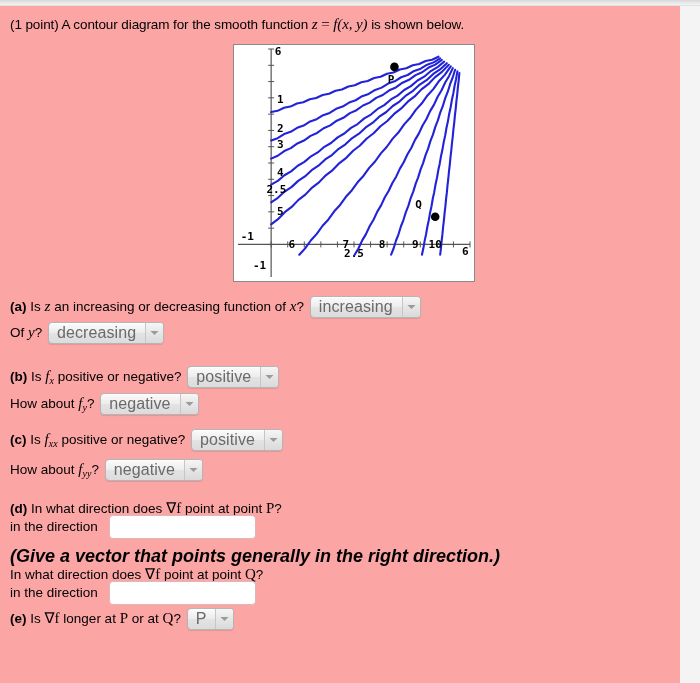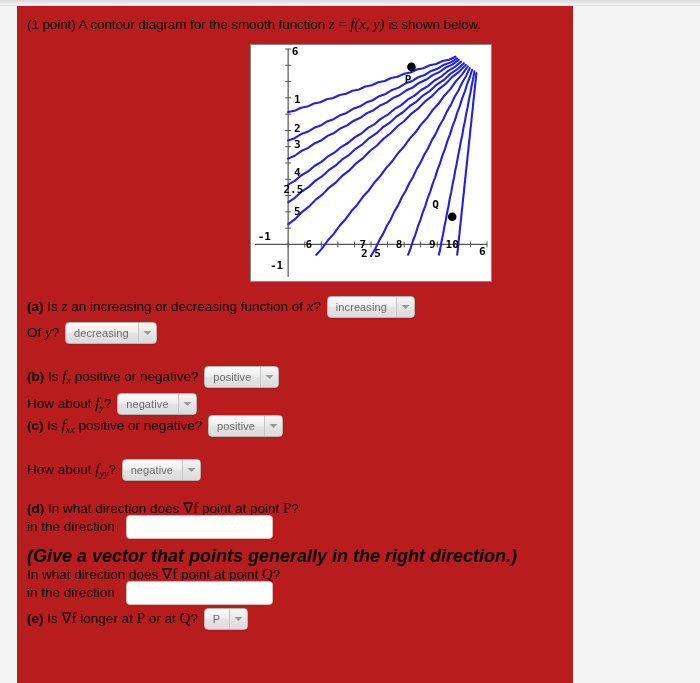--- a/index.html
+++ b/index.html
@@ -20,24 +20,23 @@
     position: absolute;
     top: 0; left: 0;
     width: 700px;
     height: 5px;
     background: linear-gradient(to bottom, #d8d8d8 0%, #e9e9e9 60%, #f4f4f4 100%);
     border-bottom: 1px solid #e0e0e0;
   }
   #page {
     position: absolute;
     top: 6px; left: 0;
-    width: 556px;
+    width: 680px;
     height: 677px;
-    background: #b91c1c;
-    margin-left: 17px;
+    background: #fca5a5;
   }
   .prompt-line {
     position: absolute;
     left: 10px;
     top: 10px;
     white-space: nowrap;
     font-size: 13.5px;
     letter-spacing: -0.1px;
   }
   .mathvar {
@@ -94,21 +93,21 @@
     overflow: hidden;
     font-size: 13.5px;
     color: #555;
     box-sizing: border-box;
   }
   .sel .sel-text {
     padding: 0 9px 0 8px;
     display: flex;
     align-items: center;
     color: #6a6a6a;
-    font-size: 11px;
+    font-size: 16px;
     letter-spacing: 0.1px;
   }
   .sel .sel-arrow {
     width: 17px;
     display: flex;
     align-items: center;
     justify-content: center;
     border-left: 1px solid #c6c6c6;
     background: linear-gradient(to bottom, #f6f6f6 0%, #e6e6e6 50%, #dadada 100%);
   }
@@ -260,21 +259,21 @@
     <span class="sel">
       <span class="sel-text">negative</span>
       <span class="sel-arrow">
         <svg width="9" height="6" viewBox="0 0 9 6">
             <path d="M0.5 1 L4.5 5 L8.5 1 Z" fill="#9a9a9a"></path>
           </svg>
       </span>
     </span>
   </div>
 
-  <div class="qline" style="top:406px">
+  <div class="qline" style="top:420px">
     <span class="qlabel">(c)</span>
     <span>Is</span>
     <span class="mathvar">f</span><span class="sub">xx</span>
     <span>positive or negative?</span>
     <span class="sel">
       <span class="sel-text">positive</span>
       <span class="sel-arrow">
         <svg width="9" height="6" viewBox="0 0 9 6">
             <path d="M0.5 1 L4.5 5 L8.5 1 Z" fill="#9a9a9a"></path>
           </svg>

